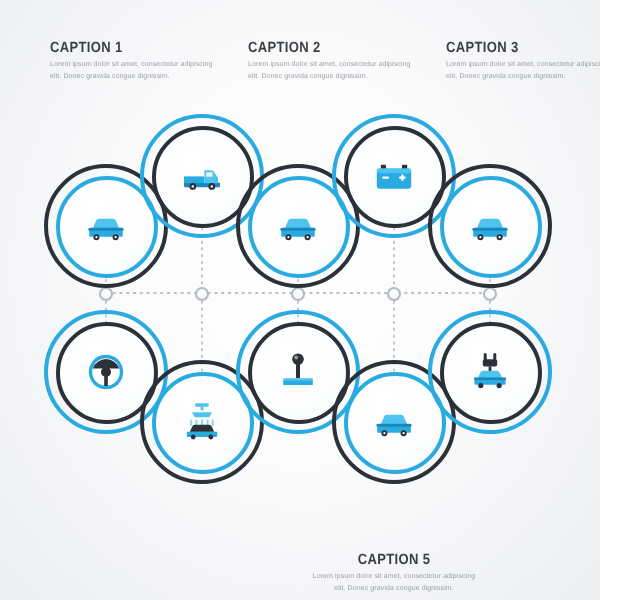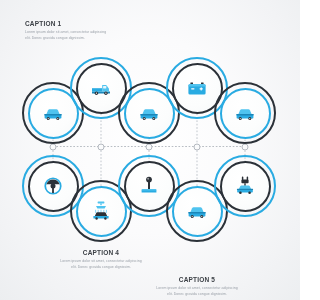--- a/index.html
+++ b/index.html
@@ -73,25 +73,29 @@
 </style>
 </head>
 <body>
 
 <div id="stage">
 
   <div class="caption" style="left:25px;top:20px;">
     <div class="head">CAPTION 1</div>
     <div class="body">Lorem ipsum dolor sit amet, consectetur adipiscing elit. Donec gravida congue dignissim.</div>
   </div>
-
-  <div class="caption ctr" style="left:60px;top:249px;">
-    <div class="head">CAPTION 4</div>
-    <div class="body">Lorem ipsum dolor sit amet, consectetur adipiscing elit. Donec gravida congue dignissim.</div>
-  </div>
+  <div class="caption" style="left:124px;top:20px;">
+    <div class="head">CAPTION 2</div>
+    <div class="body">Lorem ipsum dolor sit amet, consectetur adipiscing elit. Donec gravida congue dignissim.</div>
+  </div>
+  <div class="caption" style="left:223px;top:20px;">
+    <div class="head">CAPTION 3</div>
+    <div class="body">Lorem ipsum dolor sit amet, consectetur adipiscing elit. Donec gravida congue dignissim.</div>
+  </div>
+
   <div class="caption ctr" style="left:156px;top:249px;margin-top:27px;">
     <div class="head">CAPTION 5</div>
     <div class="body">Lorem ipsum dolor sit amet, consectetur adipiscing elit. Donec gravida congue dignissim.</div>
   </div>
 
   <div class="v-dot" style="left:53px;top:126px;height:21px;"></div>
   <div class="v-dot" style="left:101px;top:100px;height:47px;"></div>
   <div class="v-dot" style="left:149px;top:126px;height:21px;"></div>
   <div class="v-dot" style="left:197px;top:100px;height:47px;"></div>
   <div class="v-dot" style="left:245px;top:126px;height:21px;"></div>

